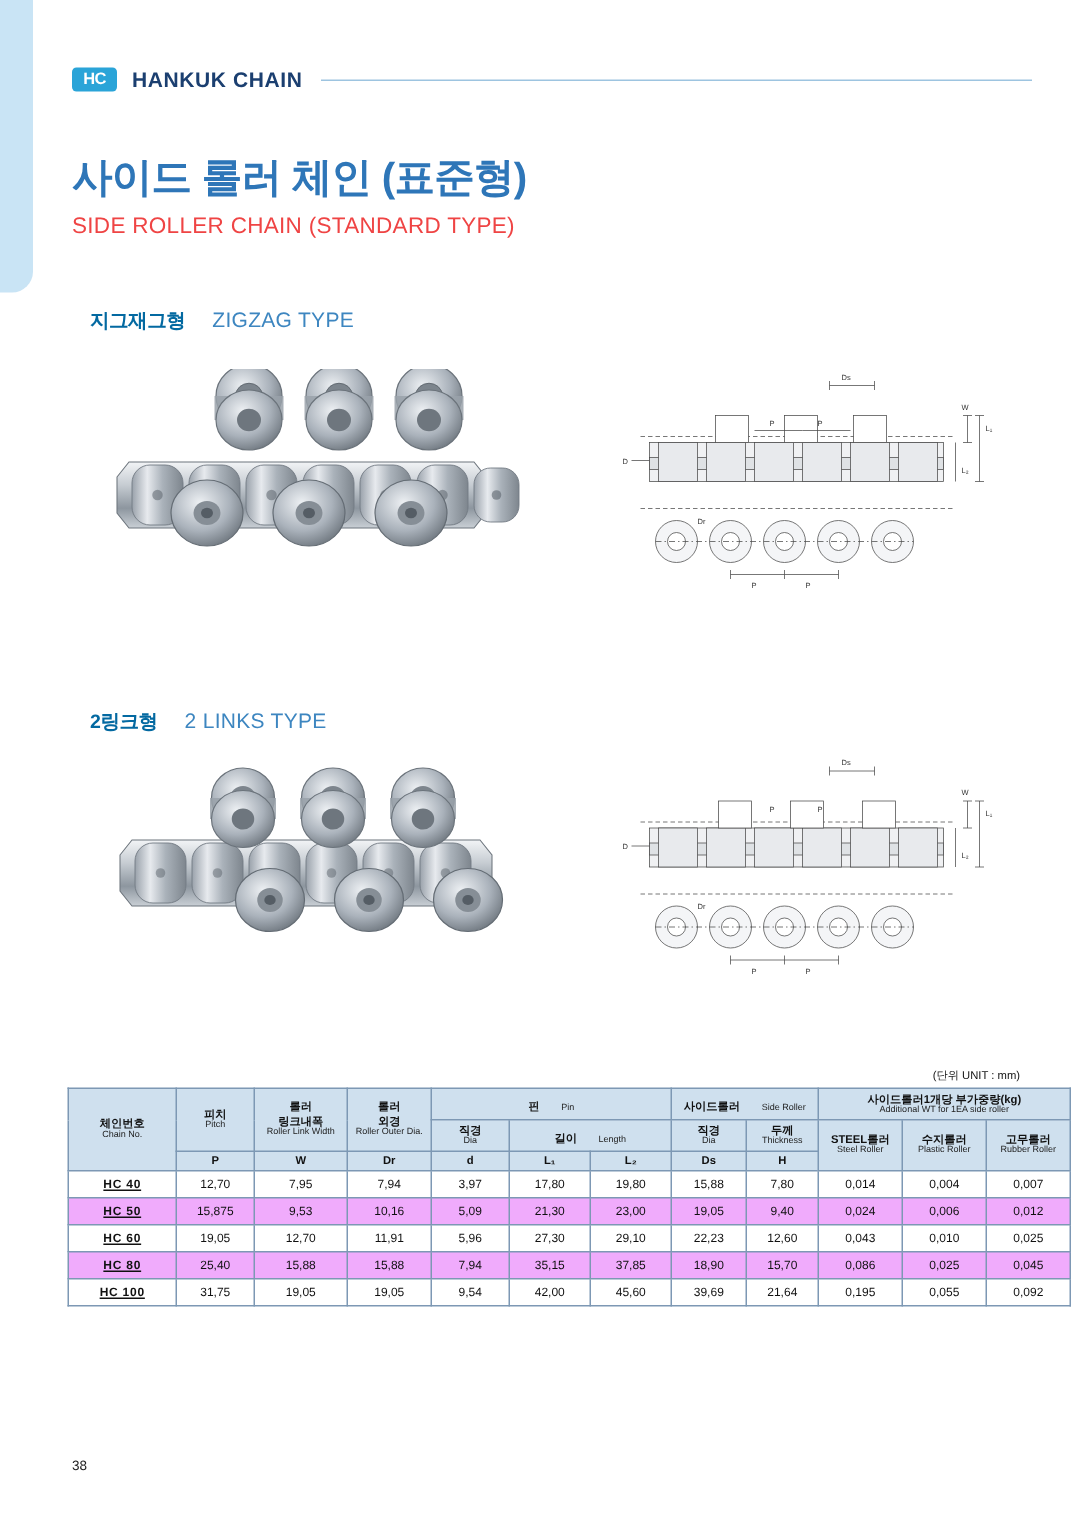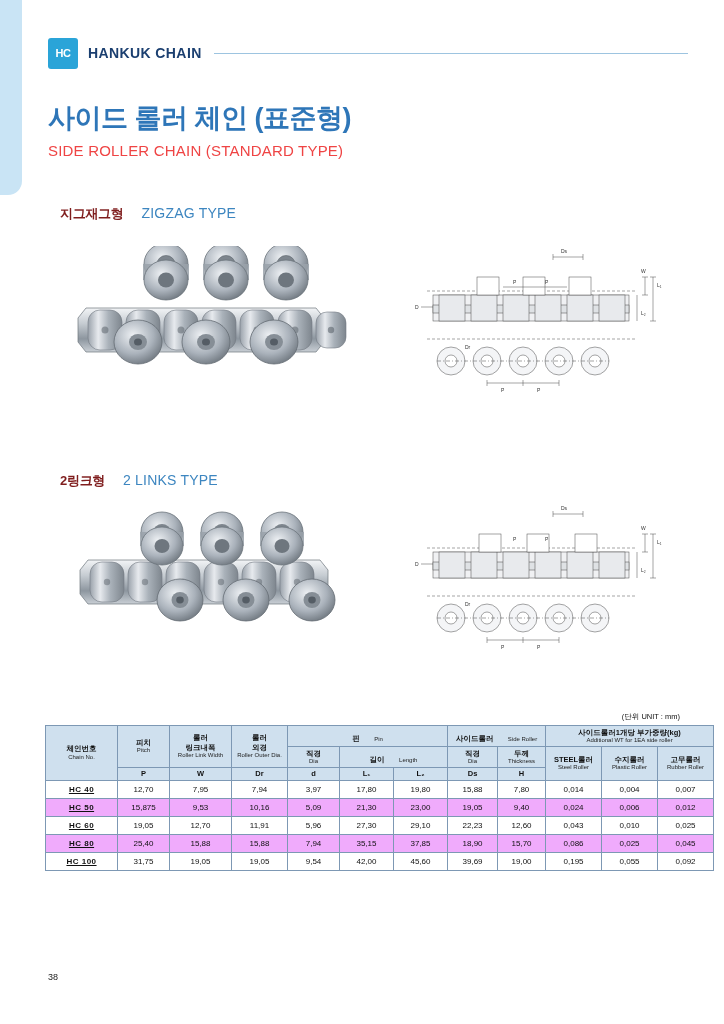--- a/index.html
+++ b/index.html
@@ -25,21 +25,21 @@
   
   .header {
     position: absolute;
     left: 48px; top: 38px;
     width: 640px;
     height: 30px;
     display: flex;
     align-items: center;
   }
   .logo-box {
-    width: 30px; height: 31px;
+    width: 30px; height: 16px;
     background: #2aa4d8;
     border-radius: 3px;
     display: flex; align-items: center; justify-content: center;
     color: #ffffff;
     font-size: 11px;
     font-weight: bold;
     letter-spacing: -0.5px;
     flex: 0 0 auto;
   }
   .brand-name {
@@ -76,21 +76,21 @@
 
   
   .sec-label {
     position: absolute;
     display: flex;
     align-items: baseline;
   }
   .sec-label .ko {
     font-size: 13px;
     font-weight: bold;
-    color: #7f1d1d;
+    color: #0369a1;
     letter-spacing: -0.3px;
   }
   .sec-label .en {
     font-size: 14px;
     color: #3d86c0;
     margin-left: 18px;
     letter-spacing: 0.2px;
   }
   #sec1 { left: 60px; top: 205px; }
   #sec2 { left: 60px; top: 472px; }
@@ -681,21 +681,21 @@
       </tr>
       <tr>
         <td class="chain-no">HC 100</td>
         <td>31,75</td>
         <td>19,05</td>
         <td>19,05</td>
         <td>9,54</td>
         <td>42,00</td>
         <td>45,60</td>
         <td>39,69</td>
-        <td>19,00</td>
+        <td>21,64</td>
         <td>0,195</td>
         <td>0,055</td>
         <td>0,092</td>
       </tr>
     </tbody>
   </table>
 </div>
 
 <div class="page-no">38</div>
 

